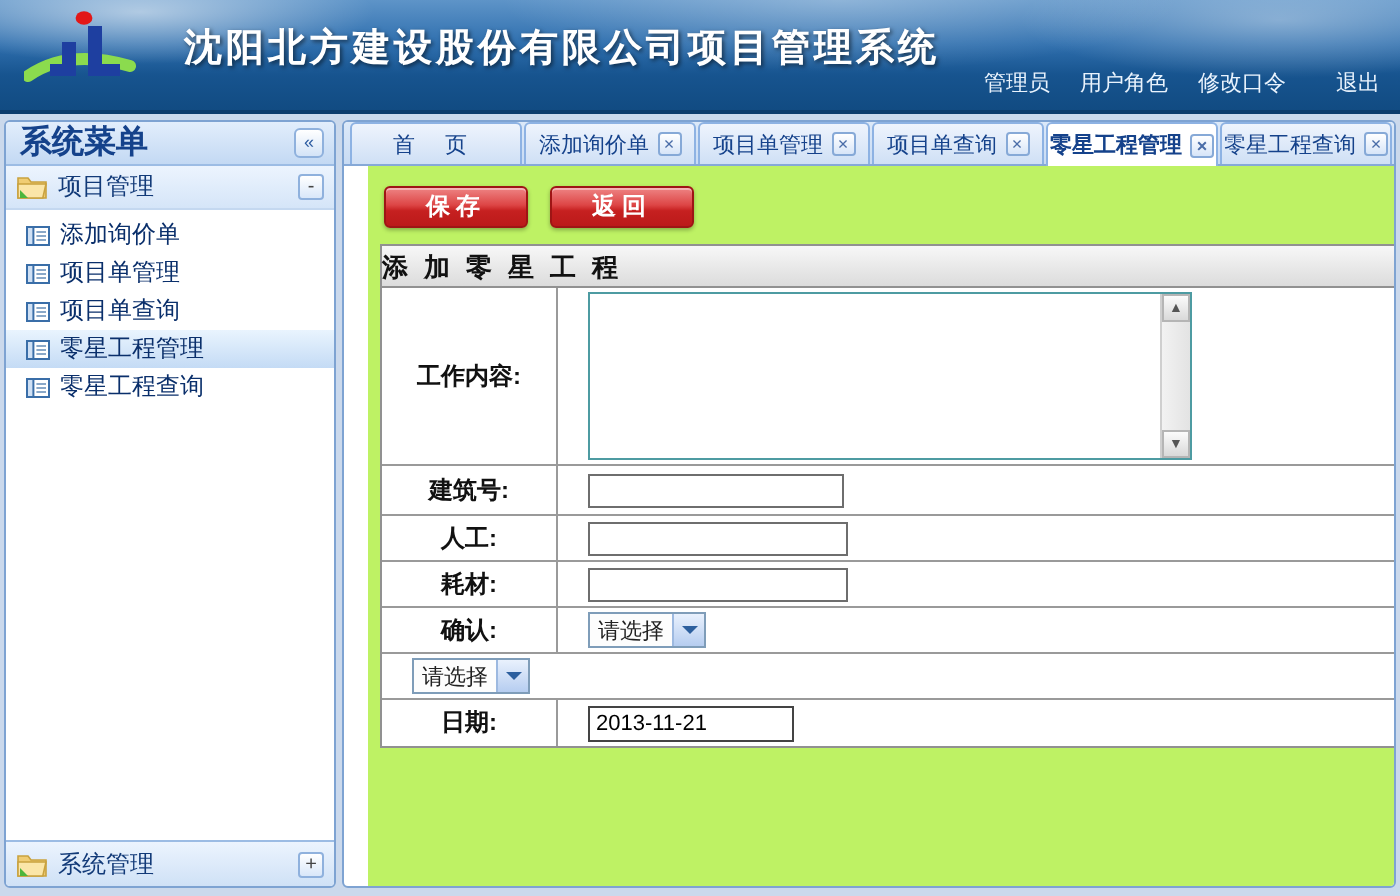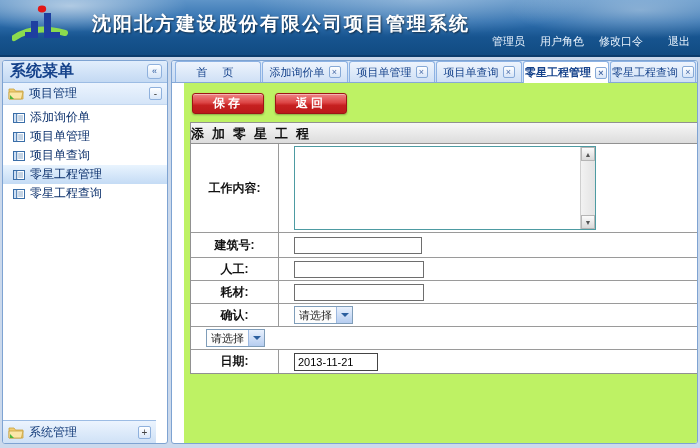--- a/index.html
+++ b/index.html
@@ -38,21 +38,21 @@
   .sb-group{height:22px;display:flex;align-items:center;gap:5px;padding:0 5px;
     background:linear-gradient(#ecf4fe,#d5e5f8);border-bottom:1px solid #c4d8f0;}
   .sb-group-label{flex:1;font-size:12px;color:#123a78;}
   .sb-toggle{width:13px;height:13px;border:1px solid #8fb1dd;border-radius:2px;
     background:linear-gradient(#ffffff,#d9e7f9);font-size:10px;line-height:11px;text-align:center;
     color:#444;cursor:pointer;}
   .sb-tree{padding-top:3px;}
   .tree-item{height:19px;display:flex;align-items:center;gap:5px;padding-left:10px;cursor:pointer;}
   .tree-item.selected{background:linear-gradient(#e9f4fe,#c4dbf5);}
   .tree-label{font-size:12px;color:#0a2f6b;}
-  .sb-bottom{position:absolute;left:0;right:11px;bottom:0;height:23px;display:flex;align-items:center;
+  .sb-bottom{position:absolute;left:0;right:0;bottom:0;height:23px;display:flex;align-items:center;
     gap:5px;padding:0 5px;background:linear-gradient(#ecf4fe,#cfe1f6);border-top:1px solid #9cbce4;}
 
   
   .main{position:absolute;left:171px;top:60px;width:527px;height:384px;background:#fff;
     border:1px solid #7ea3d2;border-radius:3px;overflow:hidden;}
   .tabbar{height:22px;background:linear-gradient(#dce9f9,#c8dbf3);border-bottom:1px solid #86a9d7;
     display:flex;align-items:flex-end;padding-left:3px;}
   .tab{height:21px;width:86px;margin-right:1px;border:1px solid #8db2e3;border-bottom:none;
     border-radius:3px 3px 0 0;background:linear-gradient(#eef4fd,#cfe0f5);
     display:flex;align-items:center;justify-content:center;gap:4px;
@@ -273,19 +273,19 @@
                 <span class="sel-text">请选择</span>
                 <span class="sel-arrow">
                   <i></i>
                 </span>
               </div>
             </div>
           </div>
           <div class="form-row">
             <div class="cell-label">日期:</div>
             <div class="cell-field">
-              <input class="txt dark" type="text" value="2013-11-21" style="width: 84px;">
+              <input class="txt dark" type="text" value="2013-11-21" style="width: 103px;">
             </div>
           </div>
         </div>
     </div>
   </div>
 </main>
 
 </body></html>

